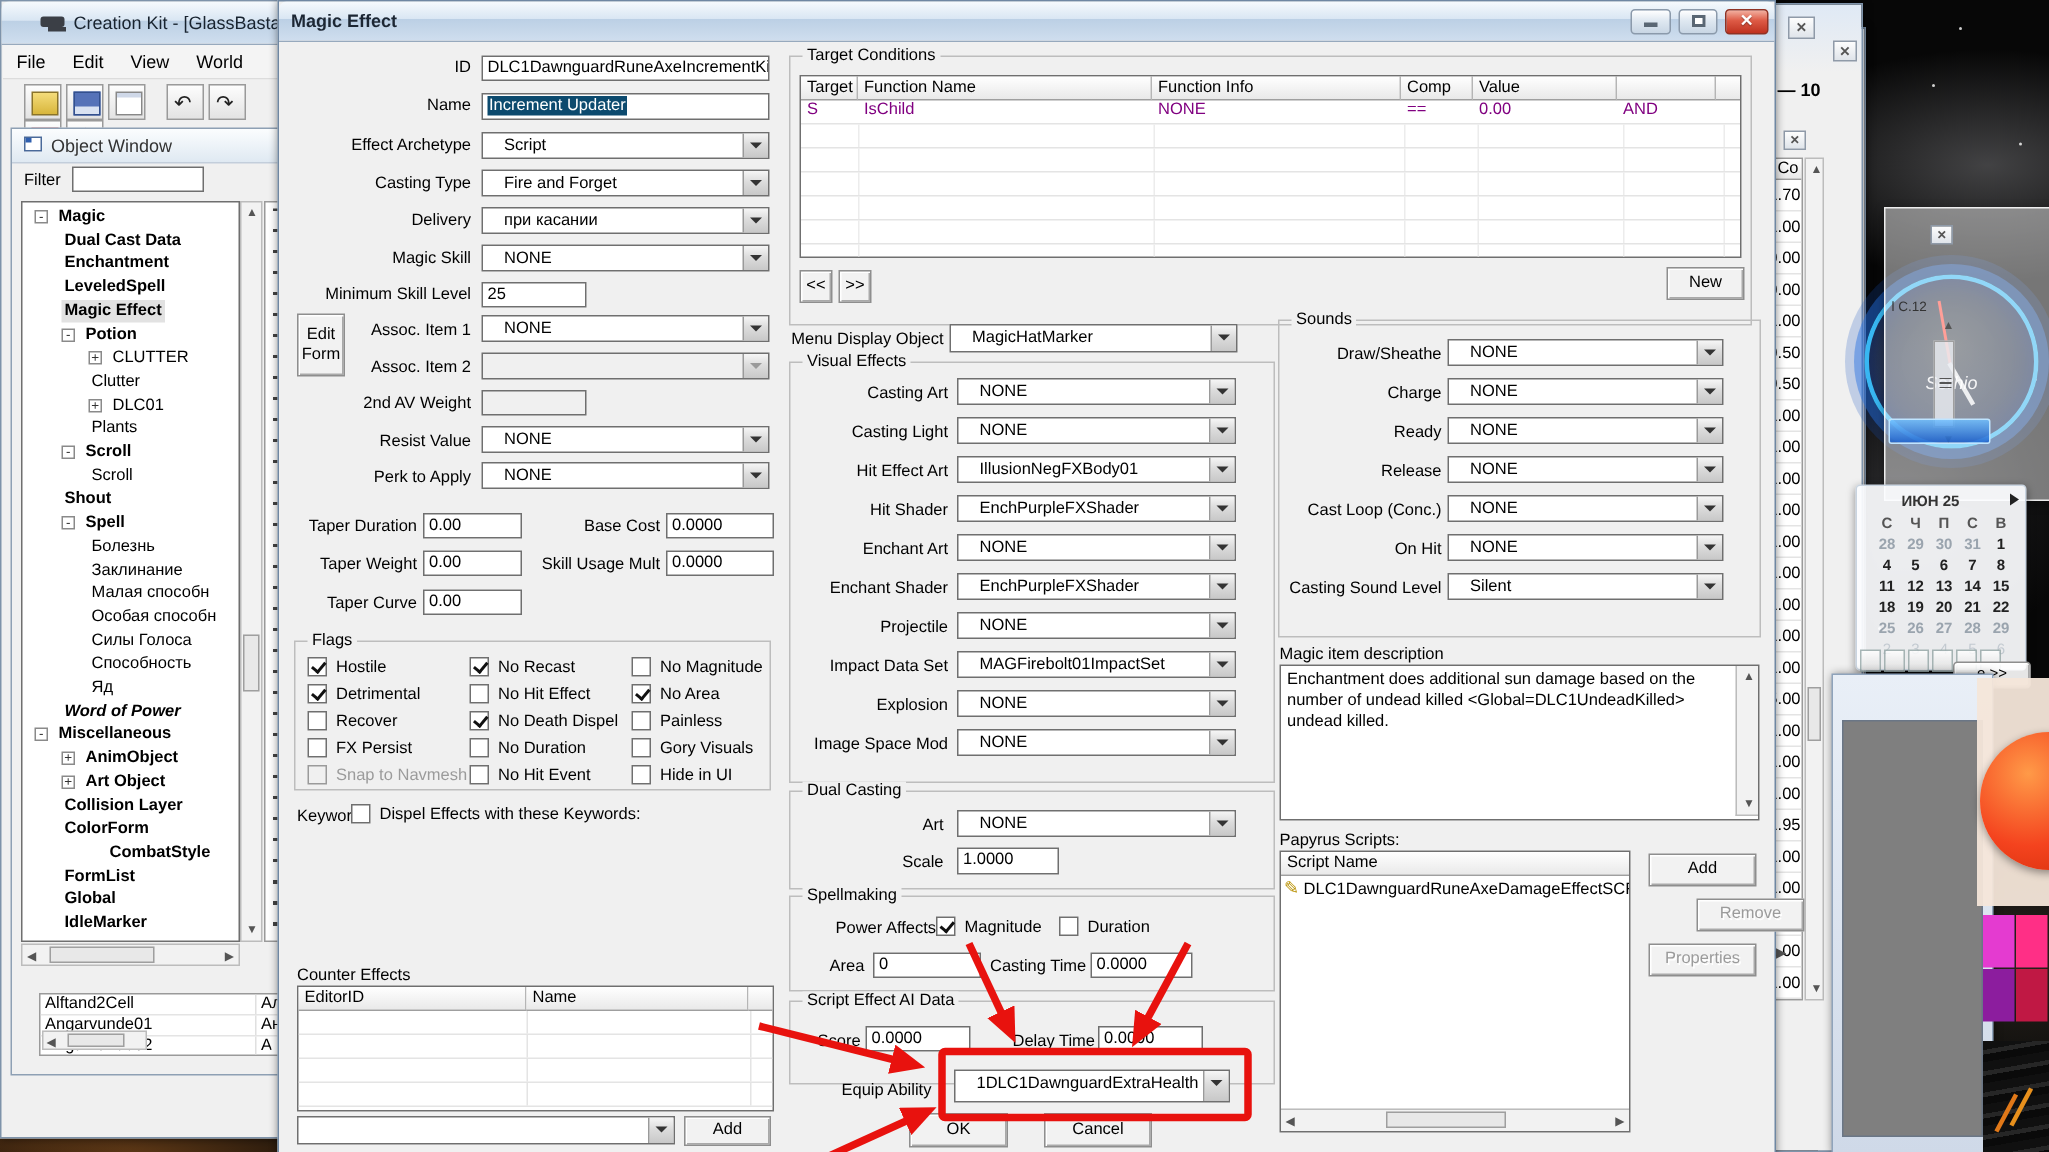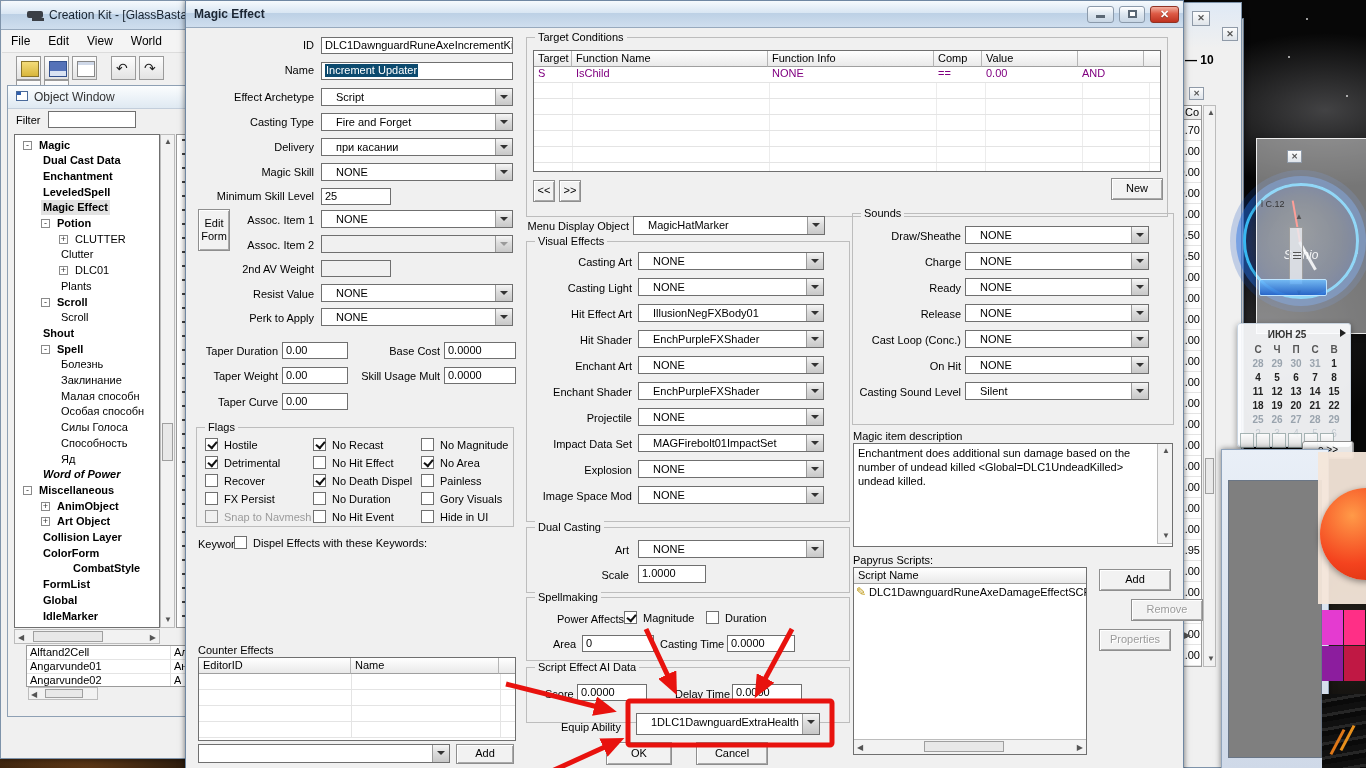--- a/index.html
+++ b/index.html
@@ -260,21 +260,21 @@
     <div class="abs" style="left:168px;top:48px;width:13px;height:494px;background:#fff;border:1px solid #9a9a9a;box-sizing:border-box;">
       <div style="position:absolute;right:2px;top:4px;width:4px;height:480px;background:repeating-linear-gradient(#444 0 2px, transparent 2px 14px);"></div>
     </div>
 
     <div class="sb" style="left:6px;top:543px;width:146px;height:15px;">
       <span class="sbarrow" style="left:3px;top:4px;">◀</span>
       <div class="sbthumb" style="left:18px;top:1px;width:70px;height:11px;"></div>
       <span class="sbarrow" style="right:3px;top:4px;">▶</span>
     </div>
 
-    <div class="gridbox" id="bottomlist" style="left:18px;top:559px;width:166px;height:42px;border-color:#9a9a9a;">
+    <div class="gridbox" id="bottomlist" style="left:18px;top:576px;width:166px;height:42px;border-color:#9a9a9a;">
         <div class="rowline" style="height: 13px; line-height: 13px; white-space: nowrap; display: flex;">
           <span style="width: 140px; padding-left: 3px; border-right: 1px solid rgb(224, 224, 224); overflow: hidden;">Alftand2Cell</span>
           <span style="padding-left: 3px; overflow: hidden;">Ал</span>
         </div>
         <div class="rowline" style="height: 13px; line-height: 13px; white-space: nowrap; display: flex;">
           <span style="width: 140px; padding-left: 3px; border-right: 1px solid rgb(224, 224, 224); overflow: hidden;">Angarvunde01</span>
           <span style="padding-left: 3px; overflow: hidden;">Ан</span>
         </div>
         <div class="rowline" style="height: 13px; line-height: 13px; white-space: nowrap; display: flex;">
           <span style="width: 140px; padding-left: 3px; border-right: 1px solid rgb(224, 224, 224); overflow: hidden;">Angarvunde02</span>

